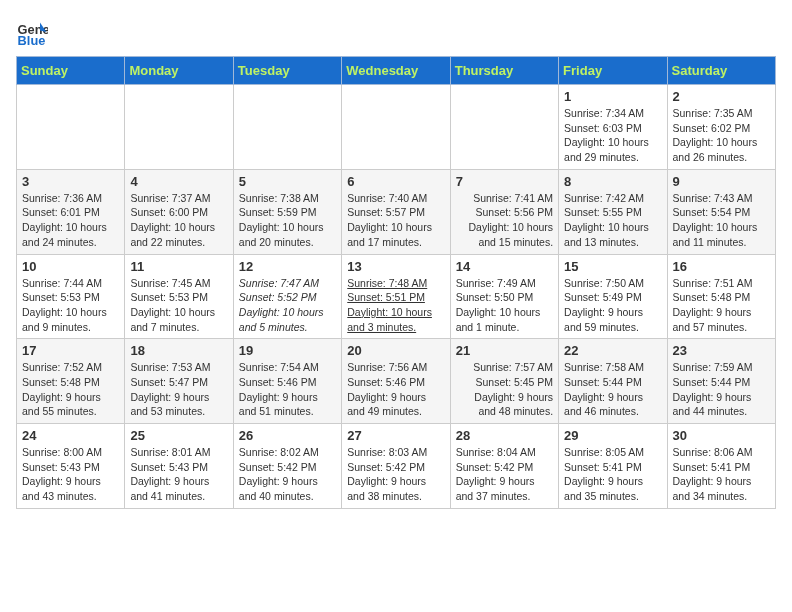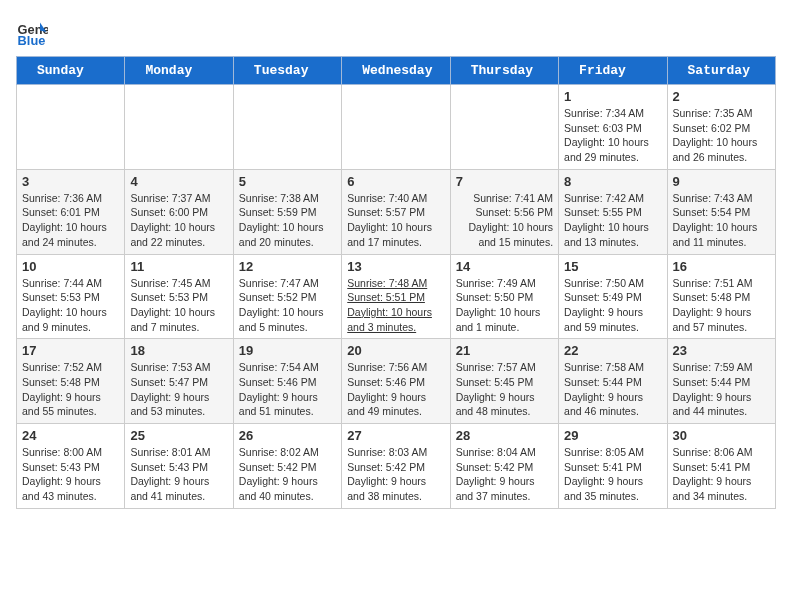--- a/index.html
+++ b/index.html
@@ -38,26 +38,25 @@
       font-size: 16px;
       color: #555;
     }
     table {
       width: 100%;
       border-collapse: collapse;
       table-layout: fixed;
     }
     thead tr th {
       background-color: #1a6dcc;
-      color: #ffffff;
+      color: #bef264;
       font-size: 13px;
-      padding: 6px 20px;
+      padding: 6px 4px;
       text-align: left;
       border: 1px solid #a0b8d8;
-      font-family: Liberation Mono, monospace;
     }
     tbody tr td {
       vertical-align: top;
       border: 1px solid #ccc;
       padding: 4px 5px;
       min-height: 80px;
       font-size: 11px;
       color: #333;
       background: #fff;
     }
@@ -180,21 +179,21 @@
 Daylight: 10 hours and 9 minutes.</div>
         </td>
         <td>
           <span class="day-num">11</span>
           <div class="day-info" style="white-space: pre-line;">Sunrise: 7:45 AM
 Sunset: 5:53 PM
 Daylight: 10 hours and 7 minutes.</div>
         </td>
         <td>
           <span class="day-num">12</span>
-          <div class="day-info" style="white-space: pre-line;">Sunrise: 7:47 AM
+          <div class="day-info" style="white-space: pre-line; font-style: italic;">Sunrise: 7:47 AM
 Sunset: 5:52 PM
 Daylight: 10 hours and 5 minutes.</div>
         </td>
         <td>
           <span class="day-num">13</span>
           <div class="day-info" style="white-space: pre-line; text-decoration: underline;">Sunrise: 7:48 AM
 Sunset: 5:51 PM
 Daylight: 10 hours and 3 minutes.</div>
         </td>
         <td>
@@ -236,21 +235,21 @@
 Daylight: 9 hours and 51 minutes.</div>
         </td>
         <td>
           <span class="day-num">20</span>
           <div class="day-info" style="white-space: pre-line;">Sunrise: 7:56 AM
 Sunset: 5:46 PM
 Daylight: 9 hours and 49 minutes.</div>
         </td>
         <td>
           <span class="day-num">21</span>
-          <div class="day-info" style="white-space: pre-line;">Sunrise: 7:57 AM
+          <div class="day-info" style="white-space: pre-line; text-align: right;">Sunrise: 7:57 AM
 Sunset: 5:45 PM
 Daylight: 9 hours and 48 minutes.</div>
         </td>
         <td>
           <span class="day-num">22</span>
           <div class="day-info" style="white-space: pre-line;">Sunrise: 7:58 AM
 Sunset: 5:44 PM
 Daylight: 9 hours and 46 minutes.</div>
         </td>
         <td>

